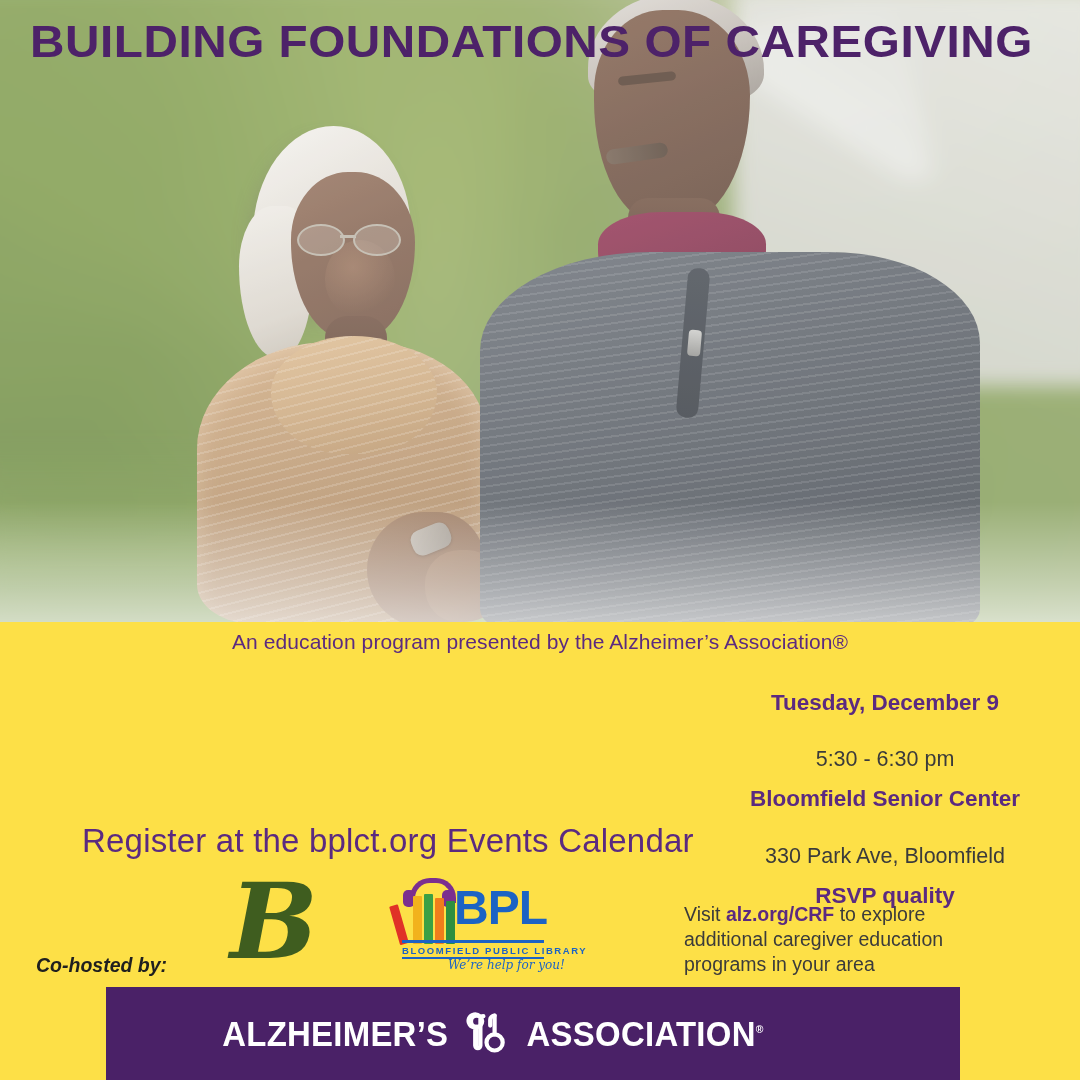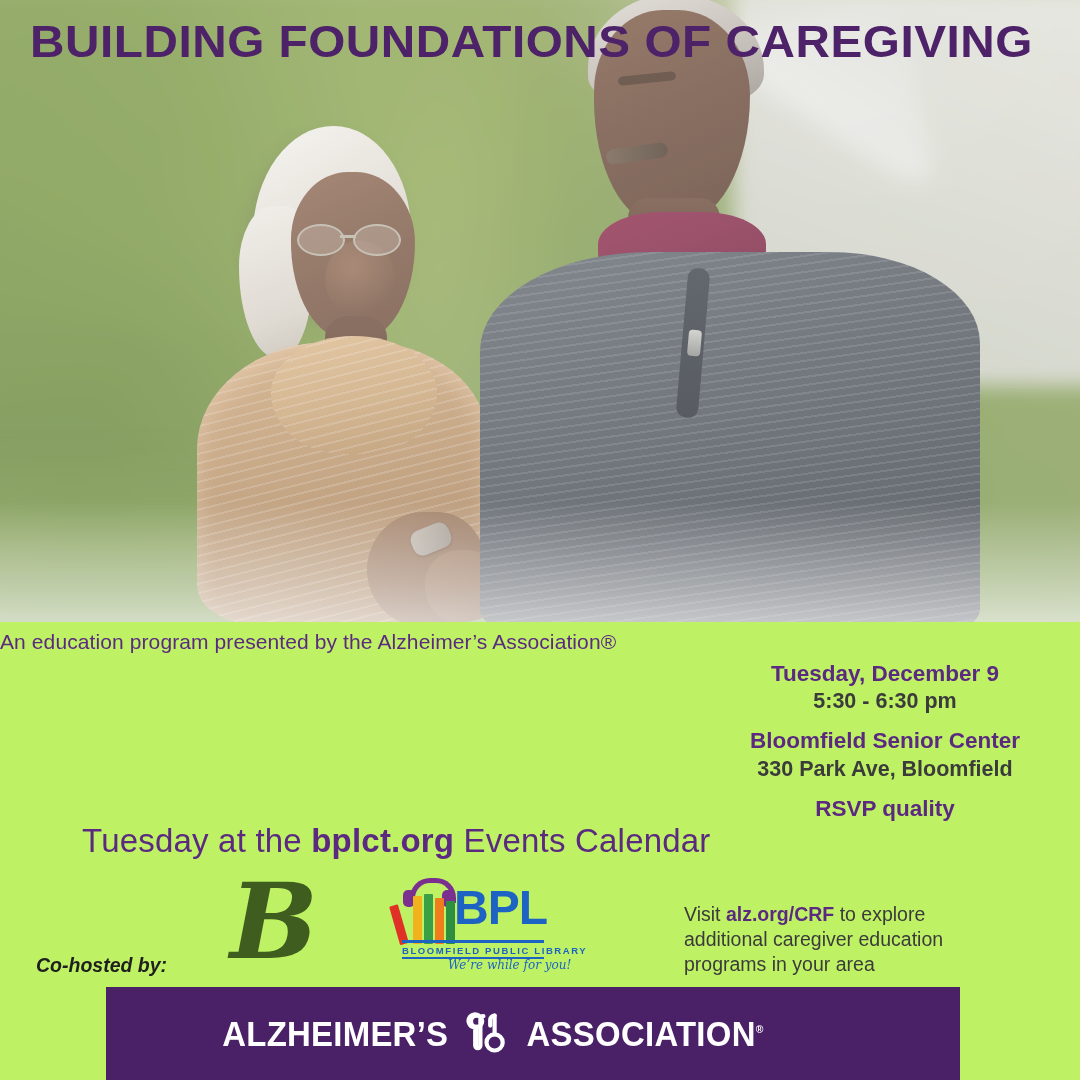--- a/index.html
+++ b/index.html
@@ -10,21 +10,21 @@
   }
   body {
     font-family: "Liberation Sans", sans-serif;
     -webkit-font-smoothing: antialiased;
   }
   #flyer {
     position: relative;
     width: 1080px;
     height: 1080px;
     overflow: hidden;
-    background: #bef264;
+    background: #fde047;
   }
 
   
   .photo-band {
     position: absolute;
     left: 0;
     top: 0;
     width: 1080px;
     height: 622px;
     overflow: hidden;
@@ -248,20 +248,21 @@
     transform: scaleX(1.06);
     transform-origin: left center;
     white-space: nowrap;
   }
 
   
   .tagline {
     position: absolute;
     left: 0; right: 0;
     top: 630px;
+    text-align: center;
     color: #5b2a80;
     font-size: 21px;
     letter-spacing: .1px;
   }
 
   
   .body-copy {
     position: absolute;
     left: 74px;
     top: 690px;
@@ -273,43 +274,43 @@
   }
 
   
   .event-details {
     position: absolute;
     left: 690px;
     top: 660px;
     width: 390px;
     text-align: center;
   }
-  .event-details .ln { line-height: 1.26; }
+  .event-details .ln { line-height: 1.26; margin-top: 29px; }
   .event-details .strong {
     color: #5b2a80;
     font-weight: 700;
     font-size: 22.5px;
   }
   .event-details .plain {
     color: #3b3b3b;
-    font-weight: 700;
+    font-weight: 400;
     font-size: 21.5px;
   }
   .event-details .gap { margin-top: 12px; text-align: center; }
 
   
   .register-line {
     position: absolute;
     left: 82px;
     top: 822px;
     color: #5b2a80;
     font-size: 33px;
     letter-spacing: .2px;
   }
-  .register-line b { font-weight: 700; }
+  .register-line b { font-weight: 400; }
 
   
   .cohost-label {
     position: absolute;
     left: 36px;
     top: 954px;
     color: #1f1f1f;
     font-weight: 700;
     font-style: italic;
     font-size: 19.5px;
@@ -505,21 +506,21 @@
 
   <div class="event-details">
     <div class="ln strong">Tuesday, December 9</div>
     <div class="ln plain">5:30 - 6:30 pm</div>
     <div class="ln strong gap">Bloomfield Senior Center</div>
     <div class="ln plain">330 Park Ave, Bloomfield</div>
     <div class="ln strong gap">RSVP quality</div>
   </div>
 
   <div class="register-line">
-    <span>Tuesday at the </span><b>bplct.org</b><span> Events Calendar</span>
+    <span>Register at the </span><b>bplct.org</b><span> Events Calendar</span>
   </div>
 
   <div class="cohost-label">Co-hosted by:</div>
 
   <div class="logo-b">
     <span class="glyph">B</span>
   </div>
 
   <div class="logo-bpl">
     <div class="bpl-phones">
@@ -531,21 +532,21 @@
       <span></span>
       <span></span>
       <span></span>
       <span></span>
       <span></span>
     </div>
     <div class="bpl-letters">BPL</div>
     <div class="bpl-rule"></div>
     <div class="bpl-sub">BLOOMFIELD PUBLIC LIBRARY</div>
     <div class="bpl-rule2"></div>
-    <div class="bpl-script">We’re while for you!</div>
+    <div class="bpl-script">We’re help for you!</div>
   </div>
 
   <div class="visit-note">
     <span>Visit </span><b>alz.org/CRF</b><span> to explore additional caregiver education programs in your area</span>
   </div>
 
   <div class="footer-bar">
     <div class="footer-logo">
       <span class="word">ALZHEIMER’S</span>
       <span class="mark">

